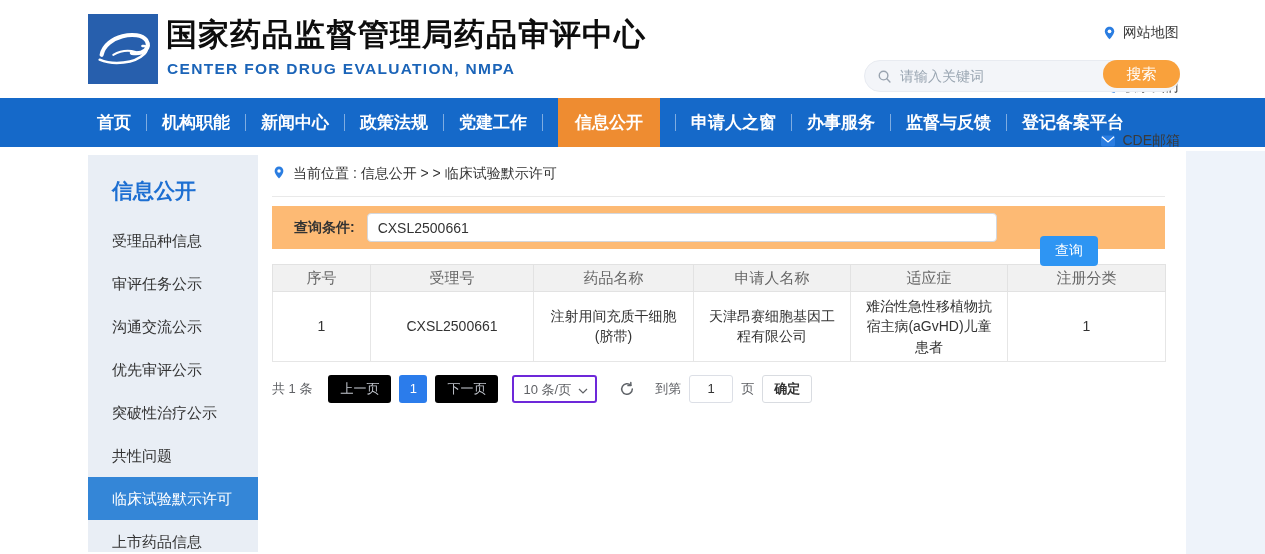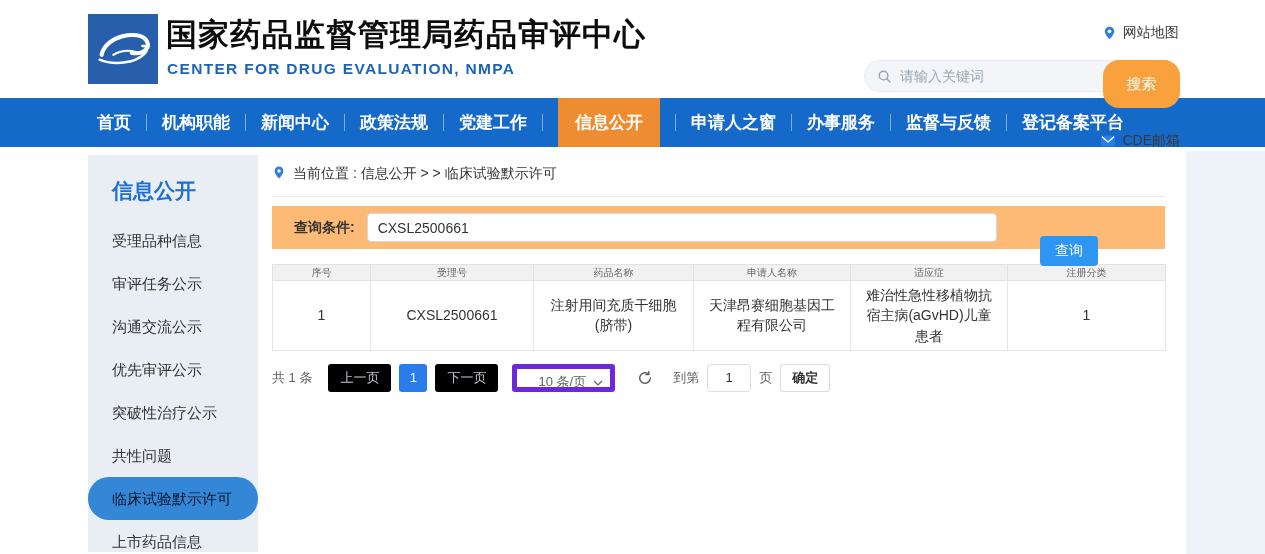--- a/index.html
+++ b/index.html
@@ -16,68 +16,68 @@
     color:#1b64b8; letter-spacing:1.3px; white-space:nowrap; }
   .quick-links { position:absolute; top:24px; right:85px; display:flex; align-items:center; gap:36px;flex-direction:column; }
   .quick-link { display:flex; align-items:center; gap:6px; font-size:14px; color:#3a3a3a; cursor:pointer; }
   .quick-link svg { display:block; }
   .search-pill { position:absolute; top:60px; right:85px; width:316px; height:32px;
     background:#f3f5f9; border:1px solid #e8ebf1; border-radius:16px; display:flex; align-items:center; }
   .search-pill svg { margin-left:12px; flex:none; }
   .search-input { flex:1; min-width:0; border:none; outline:none; background:transparent;
     font-size:14px; color:#333; padding:0 8px; }
   .search-input::placeholder { color:#9aa6b2; }
-  .search-btn { position:absolute; right:-1px; top:-1px; height:48px; width:77px; border:none;
+  .search-btn { position:absolute; right:-1px; top:-1px; height:28px; width:77px; border:none;
     border-radius:16px; background:#f9a13c; color:#fff; font-size:15px; cursor:pointer; }
 
   
   .nav { height:49px; background:#1569c9; display:flex; align-items:center; padding-left:97px; }
   .nav-item { color:#fff; font-size:17px; font-weight:bold; height:49px; line-height:49px;
     cursor:pointer; white-space:nowrap; }
   .nav-item.active { background:#ee8c31; padding:0 17px; }
   .nav-sep { width:1px; height:17px; background:rgba(255,255,255,.45); margin:0 15px; flex:none; }
 
   
   .content { display:flex; align-items:stretch; margin:8px 0 0 88px; height:397px; }
   .right-filler { position:absolute; right:0; top:151px; width:79px; height:403px; background:#eef3fa; }
 
   .sidebar { width:170px; flex:none; background:#e9eef5; }
   .sidebar-title { padding:22px 0 14px 24px; font-size:21px; font-weight:bold; color:#1d6fd2; }
   .side-item { height:43px; line-height:43px; padding-left:24px; font-size:15px; color:#333;
     cursor:pointer; white-space:nowrap; }
-  .side-item.active { background:#3486d7; color:#0f172a;border-radius:21px; }
+  .side-item.active { background:#3486d7; color:#ffffff; }
 
   .main { width:893px; flex:none; margin-left:14px; }
   .breadcrumb { display:flex; align-items:flex-start; gap:7px; padding:10px 0 13px;
     border-bottom:1px solid #e9e9e9; font-size:14px; color:#333; }
 
   .query-bar { margin-top:9px; height:43px; background:#fdba74; display:flex; align-items:center;
     padding:0 0 0 22px; }
   .query-label { font-size:14px; font-weight:600; color:#333; flex:none; }
   .query-input { margin-left:12px; width:630px; height:29px; border:1px solid #d4d7dd;
     border-radius:4px; padding:0 10px; font-size:14px; color:#333; background:#fff; outline:none; }
   .query-btn { margin-left:auto; margin-right:67px; width:58px; height:30px; border:none;
     border-radius:4px; background:#2e95f3; color:#fff; font-size:14px; cursor:pointer;margin-top:46px; }
 
   table { margin-top:15px; width:893px; border-collapse:collapse; table-layout:fixed; }
   col.c1{width:98px} col.c2{width:163px} col.c3{width:160px}
   col.c4{width:157px} col.c5{width:157px} col.c6{width:158px}
-  th { height:16px; background:#f1f1f1; color:#666; font-size:10px; font-weight:normal;
+  th { height:27px; background:#f1f1f1; color:#666; font-size:15px; font-weight:normal;
     border:1px solid #e2e2e2; text-align:center; }
   td { height:58px; color:#333; font-size:14px; border:1px solid #e6e6e6; text-align:center;
     padding:4px 12px; line-height:1.45; }
 
   .pagination { margin-top:13px; display:flex; align-items:center; font-size:13px; color:#606266; }
   .pg-total { margin-right:12px; }
   .pg-btn { height:28px; min-width:62px; background:#000000; color:#c0c4cc; border:none;
     border-radius:3px; padding:0 12px; margin:0 4px; font-size:13px; cursor:default; }
   .pg-page { height:28px; min-width:28px; background:#2b7ceb; color:#fff; border:none;
     border-radius:3px; margin:0 4px; font-size:13px; cursor:pointer; }
   .pg-size { position:relative; margin-left:10px; height:28px; line-height:26px; background:#fff;
-    border:5px solid #6d28d9; border-radius:3px; padding:0 24px 0 21px; cursor:pointer; white-space:nowrap; }
+    border:2px solid #6d28d9; border-radius:3px; padding:0 24px 0 9px; cursor:pointer; white-space:nowrap; }
   .pg-size svg { position:absolute; right:7px; top:11px; }
   .pg-refresh { margin-left:22px; cursor:pointer; display:flex; align-items:center; }
   .pg-goto-label { margin-left:20px; }
   .pg-goto-input { margin:0 8px; width:44px; height:28px; border:1px solid #dcdfe6; border-radius:3px;
     text-align:center; font-size:13px; color:#333; outline:none; }
   .pg-confirm { margin-left:8px; height:28px; background:#fff; border:1px solid #d9dce1;
     border-radius:3px; padding:0 11px; font-size:13px; font-weight:700; color:#333; cursor:pointer; }
 </style>
 </head>
 <body>

